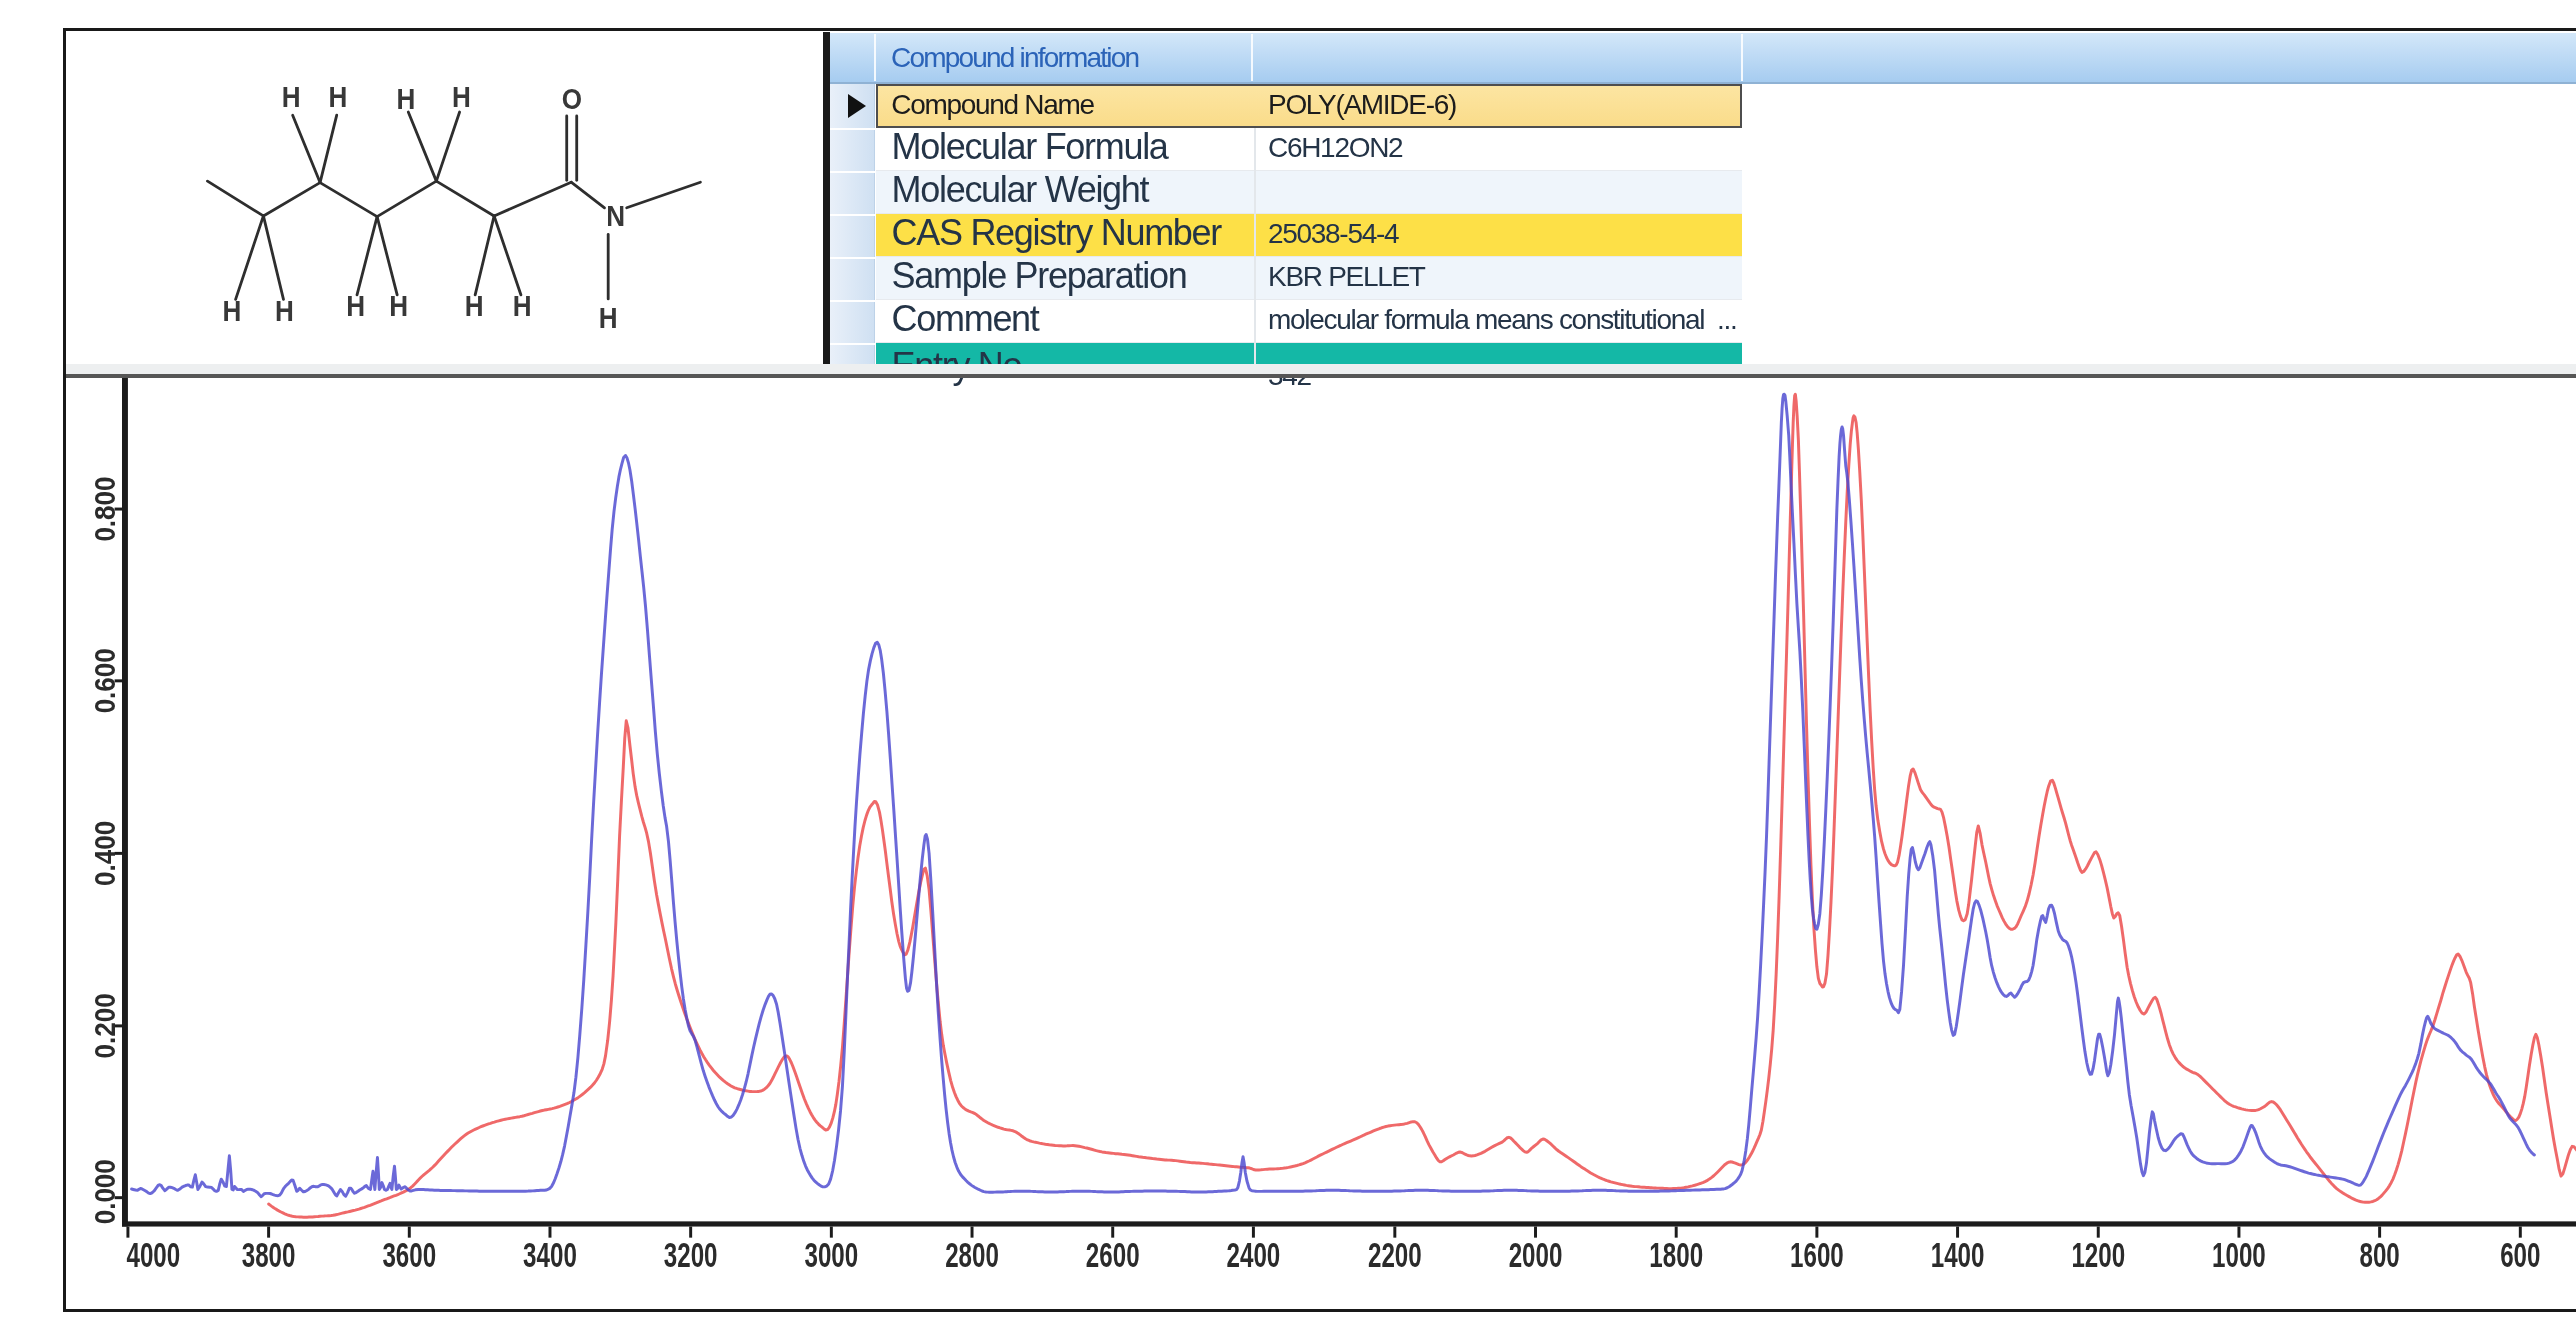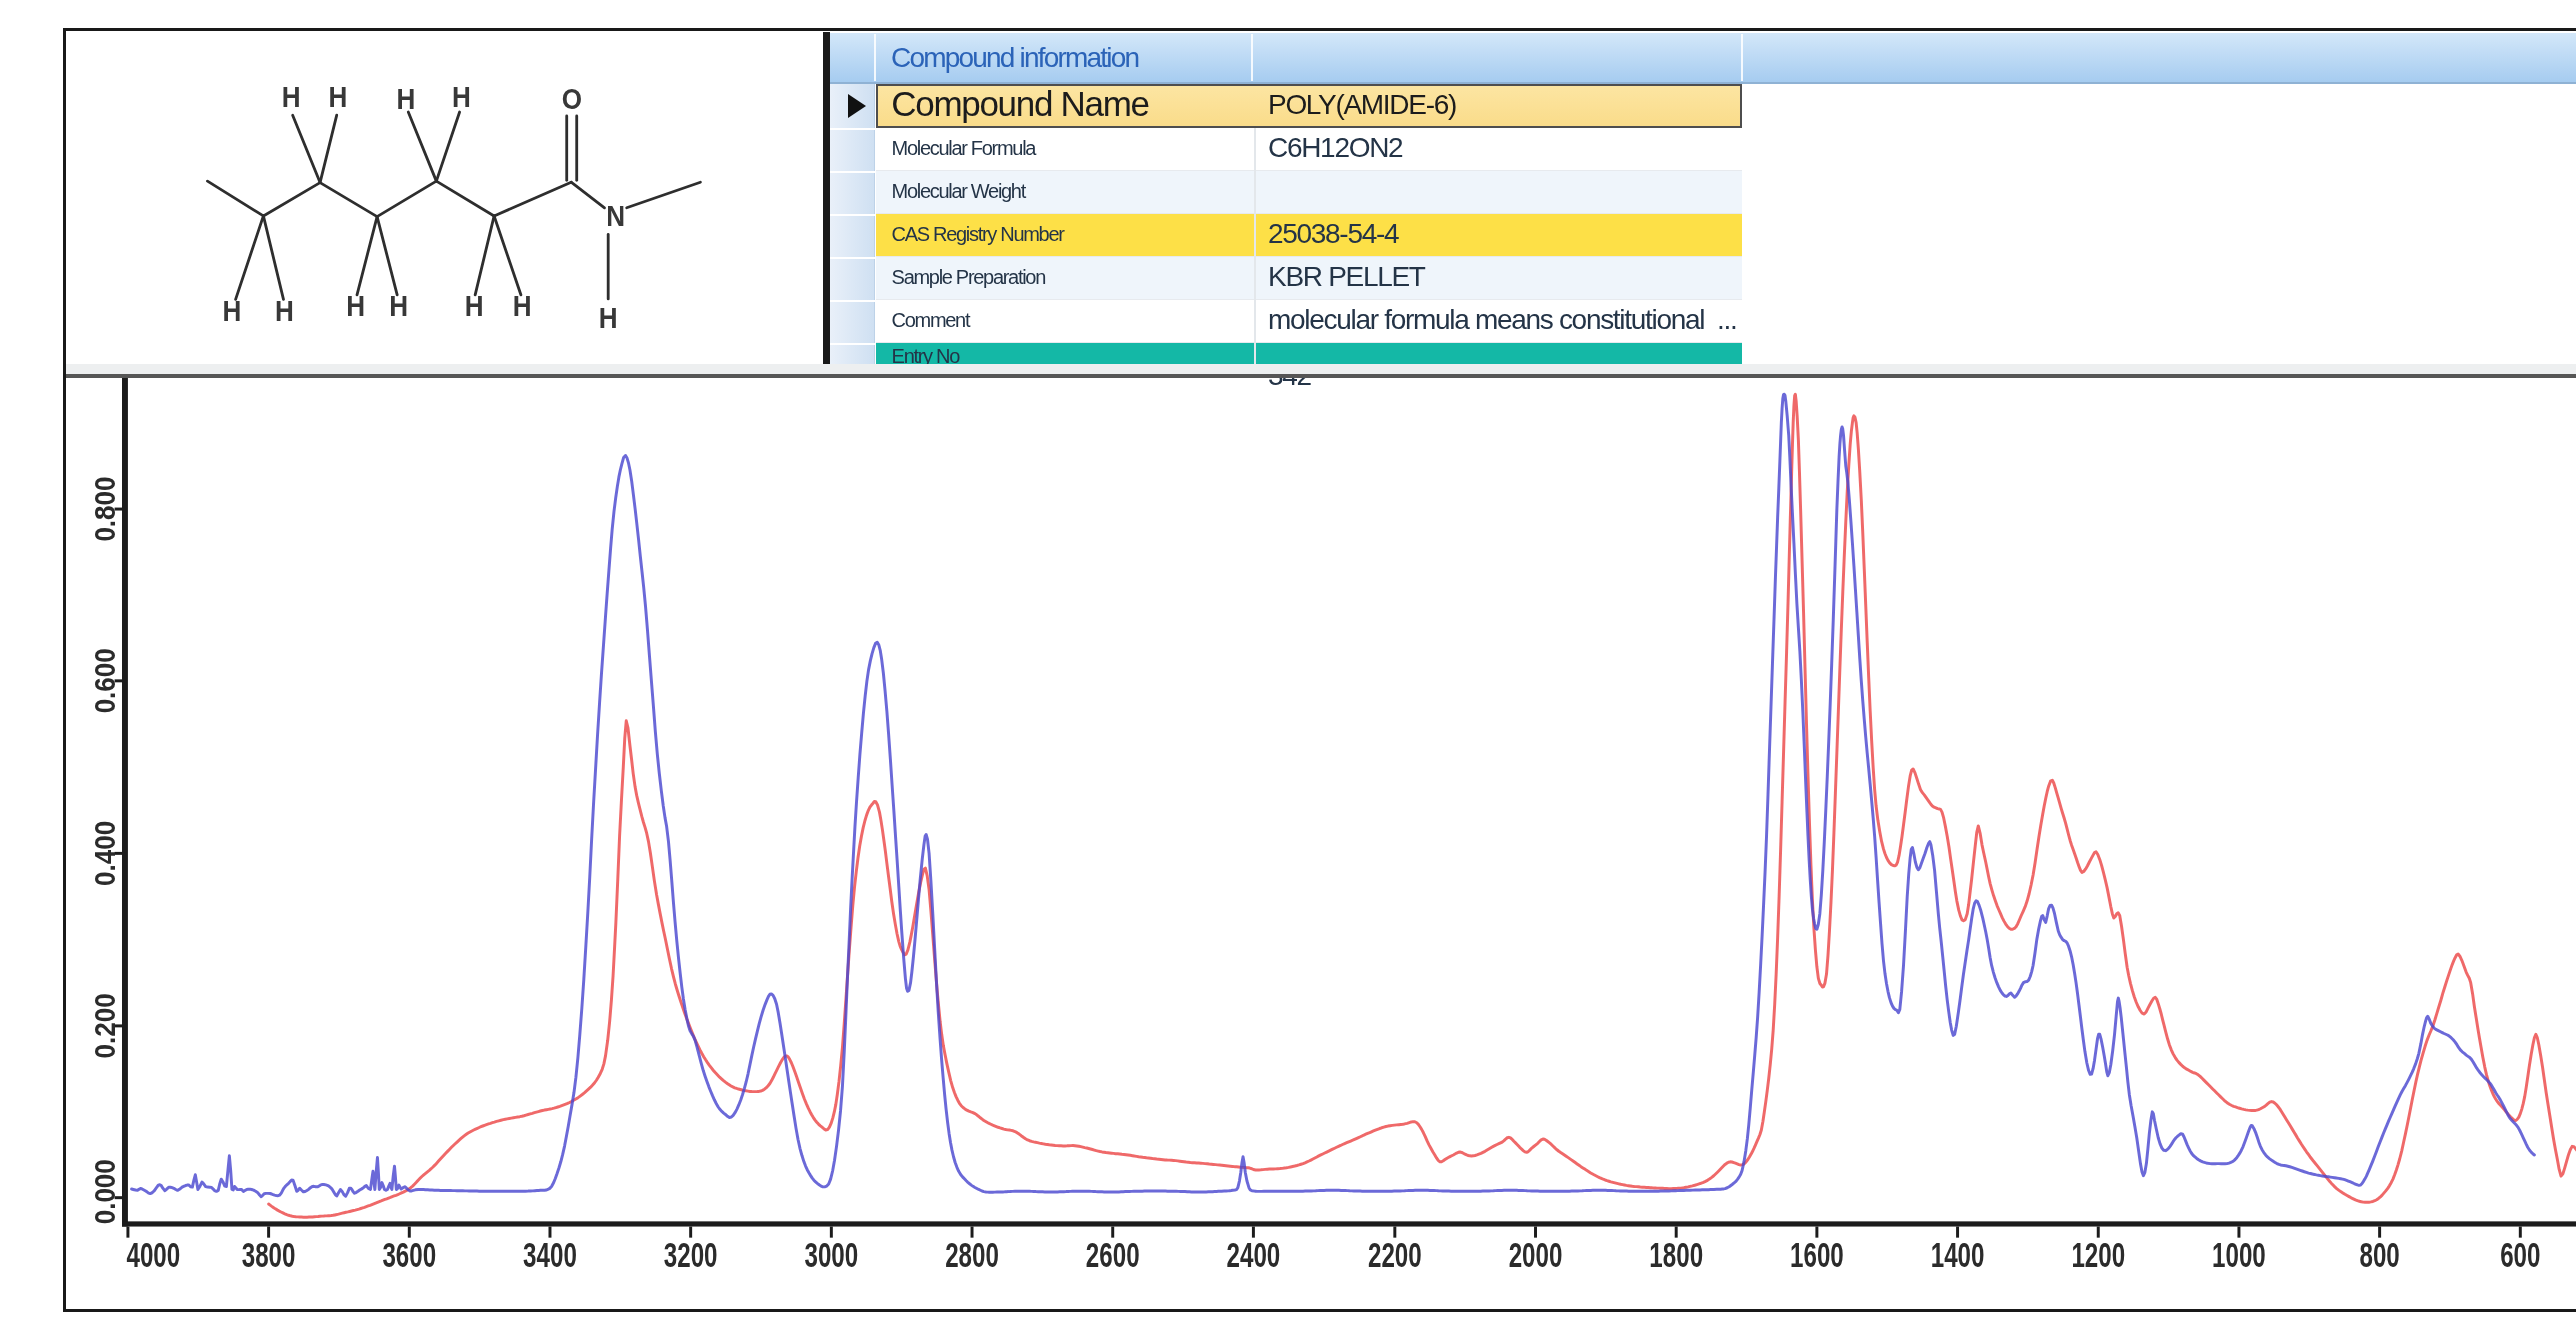--- a/index.html
+++ b/index.html
@@ -7,24 +7,24 @@
 #outer{left:18.5px;top:28px;width:2541px;height:1284px;border:3.7px solid #191919;box-sizing:border-box;background:#fff;}
 #vdiv{left:779px;top:32px;width:6.7px;height:333px;background:#191919;}
 #split1{left:22px;top:364px;width:2534px;height:9.6px;background:#edeff0;}
 #split2{left:22px;top:374px;width:2534px;height:4.4px;background:#565656;}
 #thead{left:786px;top:33px;width:1748px;height:51px;background:linear-gradient(#d3e7f9,#a6ccf0);border-bottom:2.2px solid #8fb2d4;box-sizing:border-box;}
 .hsep{top:34px;width:2.2px;height:47px;background:rgba(255,255,255,.85);}
 #htext{left:847px;top:33px;height:49px;line-height:49px;font-size:28px;letter-spacing:-1.8px;color:#2b63b8;}
 #gutter{left:786px;top:84px;width:45px;height:282px;background:linear-gradient(to right,#e9f0f9,#cfe0f2);border-right:0.7px solid #bdd2e8;box-sizing:border-box;}
 .gsep{left:786px;width:45px;height:1.5px;background:#ffffff;}
 .row{left:832px;width:866px;box-sizing:border-box;border-bottom:0.7px solid #e7eaee;}
-.row .nm{position:absolute;left:15.6px;top:50%;transform:translateY(-54%);font-size:20px;letter-spacing:-1.3px;color:#243447;white-space:nowrap;}
+.row .nm{position:absolute;left:15.6px;top:50%;transform:translateY(-54%);font-size:36px;letter-spacing:-1.3px;color:#243447;white-space:nowrap;}
 .row .vl{position:absolute;left:392px;top:50%;transform:translateY(-54%);font-size:28px;letter-spacing:-1.3px;color:#243447;white-space:nowrap;}
 #selrow{left:832px;top:84px;width:866px;height:44px;background:linear-gradient(#fce5a2,#fadc8a);border:2.2px solid #4e4e4e;box-sizing:border-box;}
-#selrow .nm{position:absolute;left:13.3px;top:50%;transform:translateY(-54%);font-size:35px;letter-spacing:-1.3px;color:#1c1c1c;white-space:nowrap;text-align:right;}
+#selrow .nm{position:absolute;left:13.3px;top:50%;transform:translateY(-54%);font-size:28px;letter-spacing:-1.3px;color:#1c1c1c;white-space:nowrap;text-align:right;}
 #selrow .vl{position:absolute;left:390px;top:50%;transform:translateY(-54%);font-size:28px;letter-spacing:-1.3px;color:#1c1c1c;white-space:nowrap;}
 #colsep{left:1210px;top:128px;width:1.5px;height:238px;background:#e3e7eb;}
 #arrow{left:804px;top:94px;width:0;height:0;border-left:18px solid #111;border-top:12.6px solid transparent;border-bottom:12.6px solid transparent;}
 #sbtrack{left:2534px;top:33px;width:19px;height:333px;background:#f3f3f3;}
 #sbthumb{left:2535px;top:77px;width:18px;height:160px;background:#cdcdcd;border:0.7px solid #bfbfbf;box-sizing:border-box;border-radius:1.5px;}
 .sarr{width:0;height:0;border-left:6.7px solid transparent;border-right:6.7px solid transparent;}
 #sarrup{left:2537px;top:46px;border-bottom:8.1px solid #c4c4c4;}
 #sarrdn{left:2537px;top:335px;border-top:8.1px solid #c4c4c4;}
 #mol text{font-size:40px;font-weight:bold;fill:#383838;}
 #mol line{stroke:#2e2e2e;stroke-width:3.8;stroke-linecap:round;}

